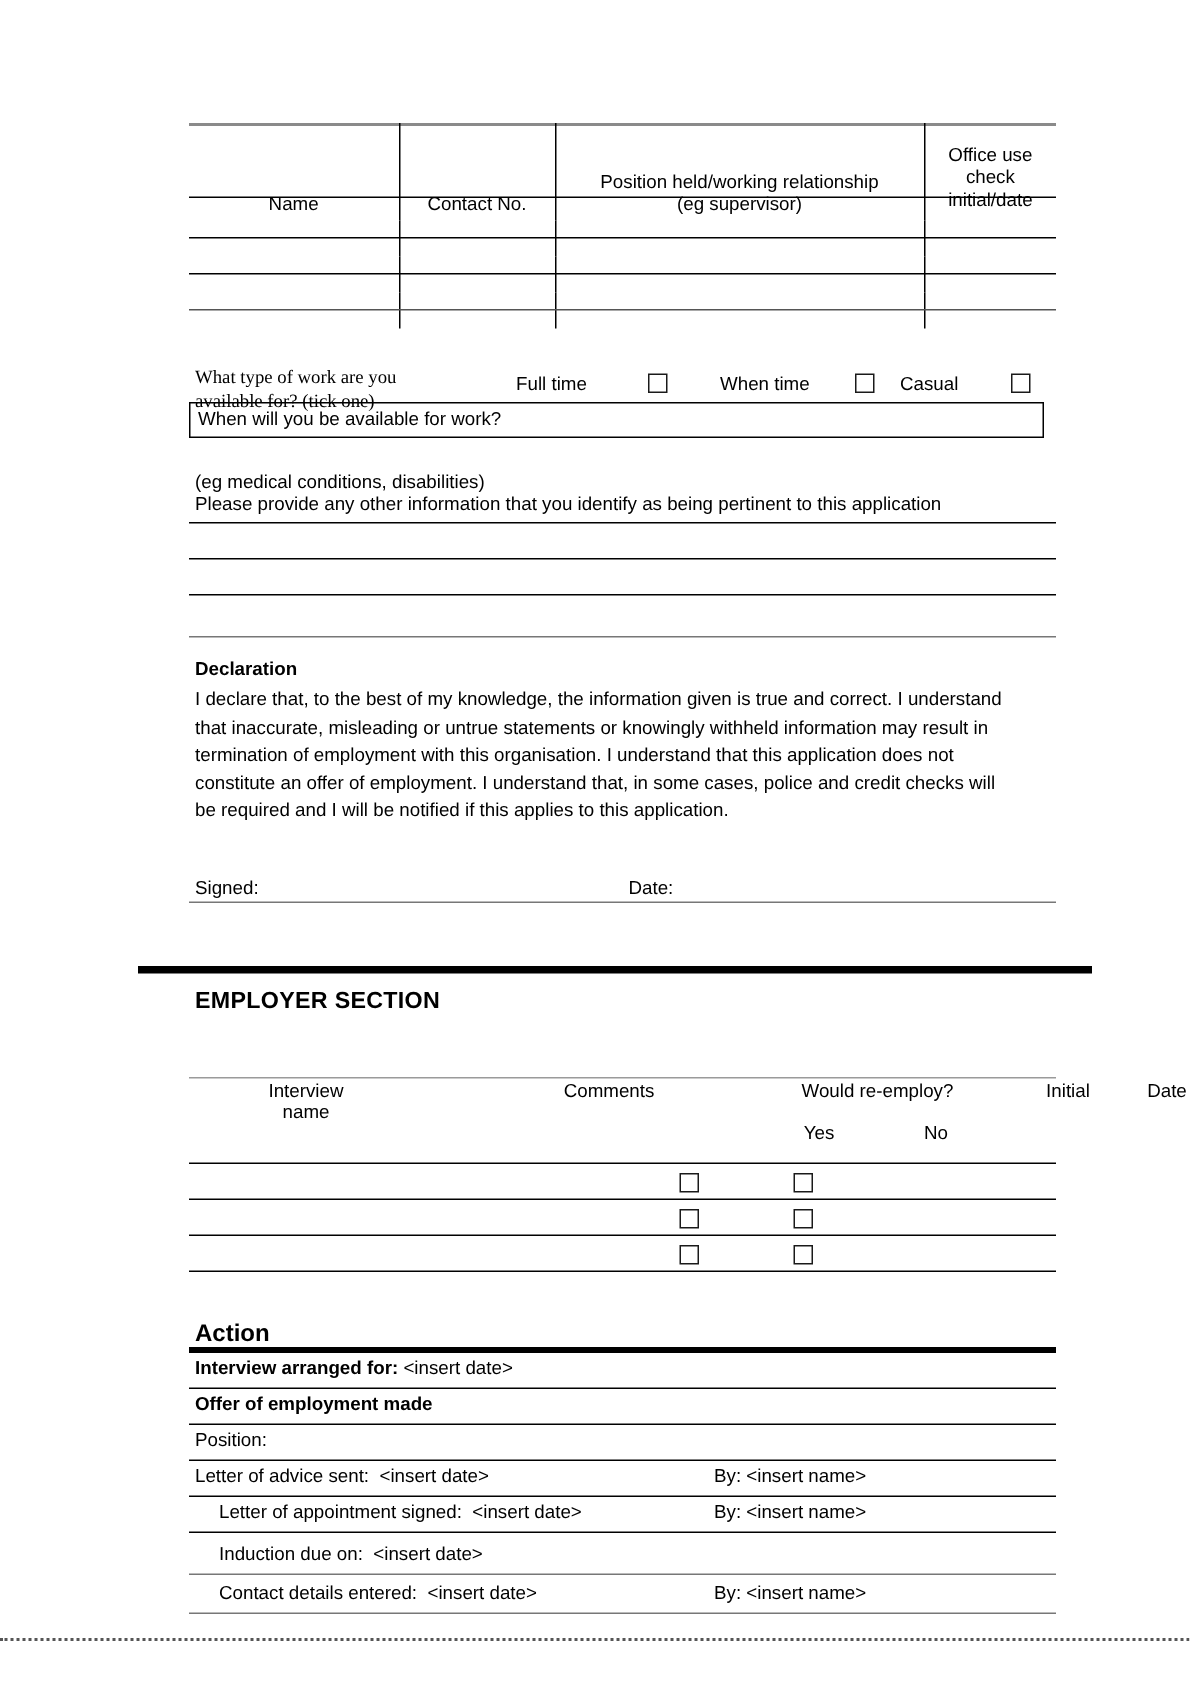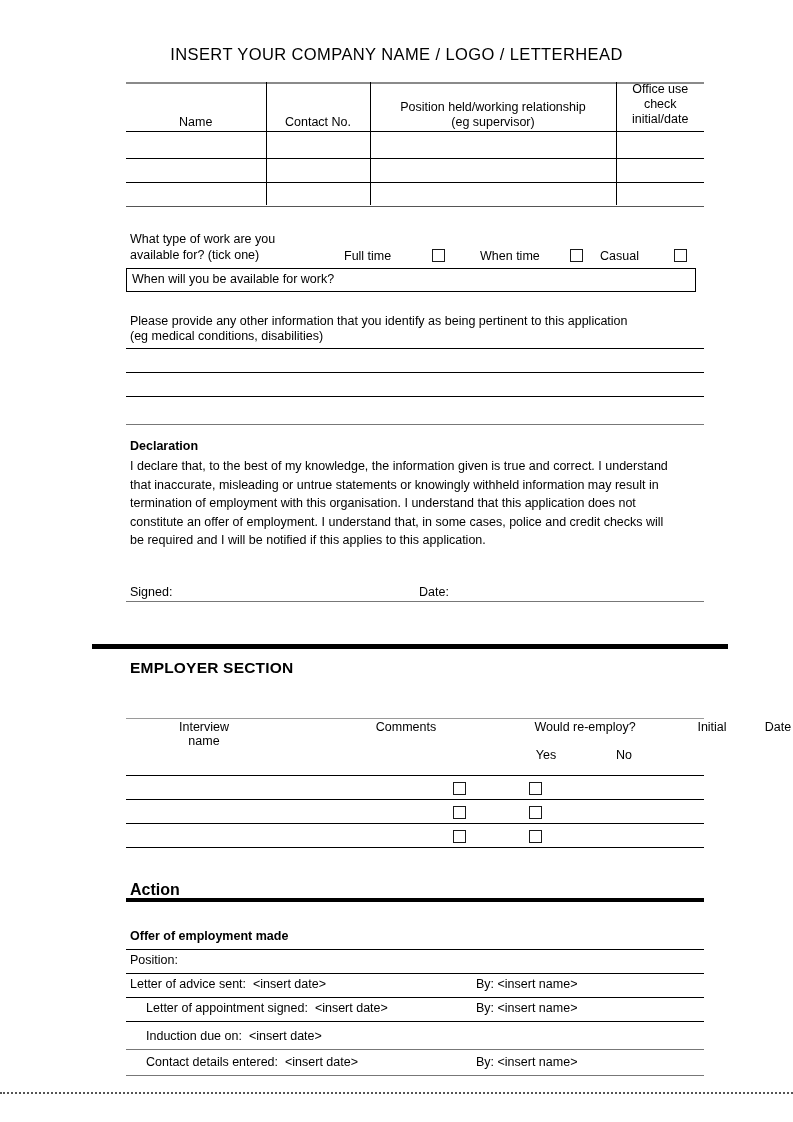--- a/index.html
+++ b/index.html
@@ -60,21 +60,21 @@
     vertical-align: bottom;
   }
   .ref-table th:first-child, .ref-table td:first-child { border-left: none; }
   .ref-table th:last-child,  .ref-table td:last-child  { border-right: none; }
 
   .ref-table thead th {
     height: 48px;
     padding-bottom: 3px;
     line-height: 1.2;
   }
-  .ref-table thead th.office { vertical-align: top; padding-top: 0; }
+  .ref-table thead th.office { vertical-align: top; padding-top: 14px; }
   .ref-table tbody td { height: 24px; }
 
   .rule-top {
     position: absolute;
     left: 126px; top: 82px; width: 578px; height: 0;
     border-top: 2px solid #8a8a8a;
   }
   .rule-hdr {
     position: absolute;
     left: 126px; top: 131px; width: 578px; height: 0;
@@ -87,23 +87,24 @@
   
   .worktype {
     position: absolute;
     left: 130px;
     top: 231px;
     width: 574px;
     font-size: 12.5px;
   }
   .worktype .q {
     position: absolute;
-    left: 0; top: 0;
+    left: 0; top: 12px;
     line-height: 16px;
     white-space: nowrap;
+    font-family: Liberation Serif, serif;
   }
   .opt {
     position: absolute;
     top: 18px;
     font-size: 12.5px;
     white-space: nowrap;
   }
   .opt-fulltime { left: 214px; }
   .opt-parttime { left: 350px; }
   .opt-casual   { left: 470px; }
@@ -293,21 +294,20 @@
     left: 0; top: 1092px;
     width: 793px; height: 0;
     border-top: 2px dotted #555;
   }
 </style>
 </head>
 <body>
 
 <div class="page">
 
-  <div class="doc-header">INSERT YOUR COMPANY NAME / LOGO / LETTERHEAD</div>
 
   <div class="rule-top"></div>
   <table class="ref-table">
     <colgroup>
       <col class="c-name">
         <col class="c-contact">
         <col class="c-pos">
         <col class="c-office">
     </colgroup>
     <thead>
@@ -366,22 +366,22 @@
     <div class="cbox cb-parttime"></div>
     <div class="opt opt-casual">Casual</div>
     <div class="cbox cb-casual"></div>
   </div>
 
   <div class="avail-box">
     <span class="label">When will you be available for work?</span>
   </div>
 
   <div class="otherinfo">
+    <div>(eg medical conditions, disabilities)</div>
     <div>Please provide any other information that you identify as being pertinent to this application</div>
-    <div>(eg medical conditions, disabilities)</div>
   </div>
   <div class="ln" style="top:348px;"></div>
   <div class="ln" style="top:372px;"></div>
   <div class="ln" style="top:396px;"></div>
   <div class="ln-grey" style="top:424px;"></div>
 
   <div class="decl-title">Declaration</div>
   <div class="decl-body">I declare that, to the best of my knowledge, the information given is true and correct. I understand that inaccurate, misleading or untrue statements or knowingly withheld information may result in termination of employment with this organisation. I understand that this application does not constitute an offer of employment. I understand that, in some cases, police and credit checks will be required and I will be notified if this applies to this application.</div>
   <div class="signed">Signed:</div>
   <div class="dateline">Date:</div>
@@ -411,20 +411,27 @@
   <div class="rc-cb rc-cb-yes" style="top:806px;"></div>
   <div class="rc-cb rc-cb-no" style="top:806px;"></div>
   <div class="rc-line" style="top:823px;"></div>
   <div class="rc-cb rc-cb-yes" style="top:830px;"></div>
   <div class="rc-cb rc-cb-no" style="top:830px;"></div>
   <div class="rc-line" style="top:847px;"></div>
 
   <div class="action-title">Action</div>
   <div class="act-bar"></div>
 
+  <div class="act-row" style="top:902px;">
+    <span class="txt indent0">
+      <b>Interview arranged for:</b>
+      <span>&lt;insert date&gt;</span>
+    </span>
+    <span class="rule"></span>
+  </div>
 
   <div class="act-row" style="top:926px;">
     <span class="txt indent0">
       <b>Offer of employment made</b>
     </span>
     <span class="rule"></span>
   </div>
 
   <div class="act-row" style="top:950px;">
     <span class="txt indent0">Position:</span>

